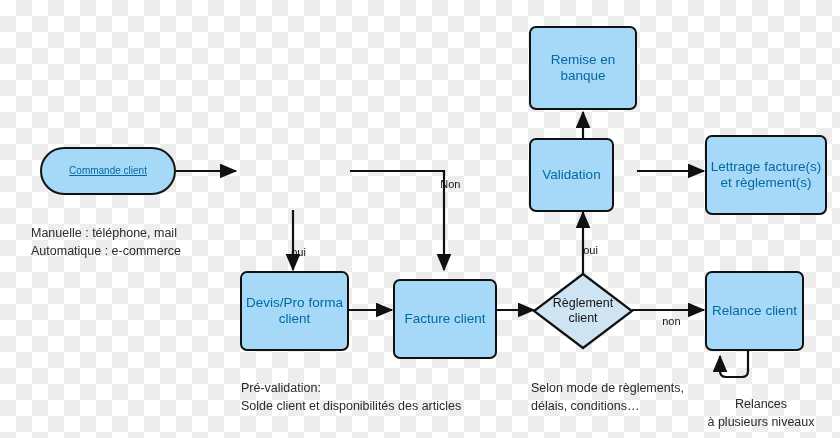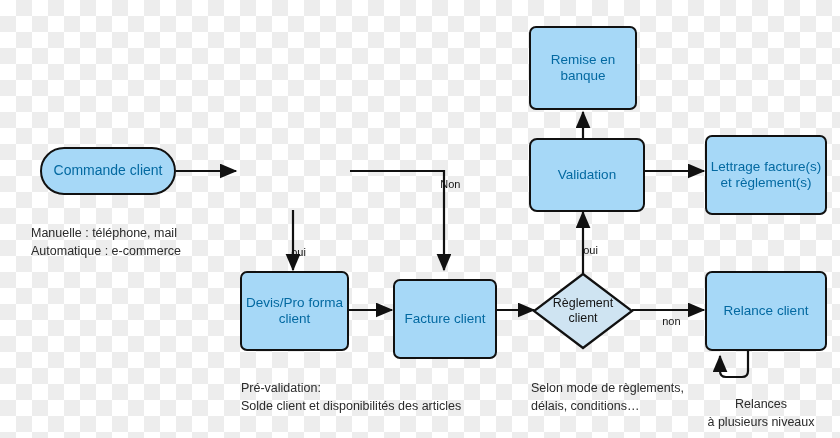--- a/index.html
+++ b/index.html
@@ -41,21 +41,22 @@
   .box {
     background: #a6d8f7;
     border: 2.2px solid #111111;
     border-radius: 7px;
     font-size: 13.5px;
   }
   .stadium {
     background: #a6d8f7;
     border: 2.4px solid #111111;
     border-radius: 999px;
-    font-size: 14px;
+    font-size: 10px;
+    text-decoration: underline;
   }
   .diamond-wrap {
     position: absolute;
   }
   .diamond-label {
     position: absolute;
     left: 0; top: 0;
     width: 100%;
     height: 100%;
     display: flex;
@@ -132,25 +133,25 @@
   </div>
 
   <div class="diamond-wrap" style="left:532px; top:272px; width:102px; height:78px;">
     <svg width="102" height="78" viewBox="0 0 102 78" xmlns="http://www.w3.org/2000/svg">
       <polygon points="51,2 100,39 51,76 2,39" fill="#cfe4f2" stroke="#111111" stroke-width="2.2"></polygon>
     </svg>
     <div class="diamond-label">Règlement
 client</div>
   </div>
 
-  <div class="node box" style="left:705px; top:271px; width:122px; height:80px;">
+  <div class="node box" style="left:705px; top:271px; width:99px; height:80px;">
     <span>Relance client</span>
   </div>
 
-  <div class="node box" style="left:529px; top:138px; width:116px; height:74px;border-radius:8px;">
+  <div class="node box" style="left:529px; top:138px; width:85px; height:74px;">
     <span>Validation</span>
   </div>
 
   <div class="node box" style="left:529px; top:26px; width:108px; height:84px;">
     <span>Remise en
 banque</span>
   </div>
 
   <div class="node box" style="left:705px; top:135px; width:122px; height:80px;">
     <span>Lettrage facture(s)

